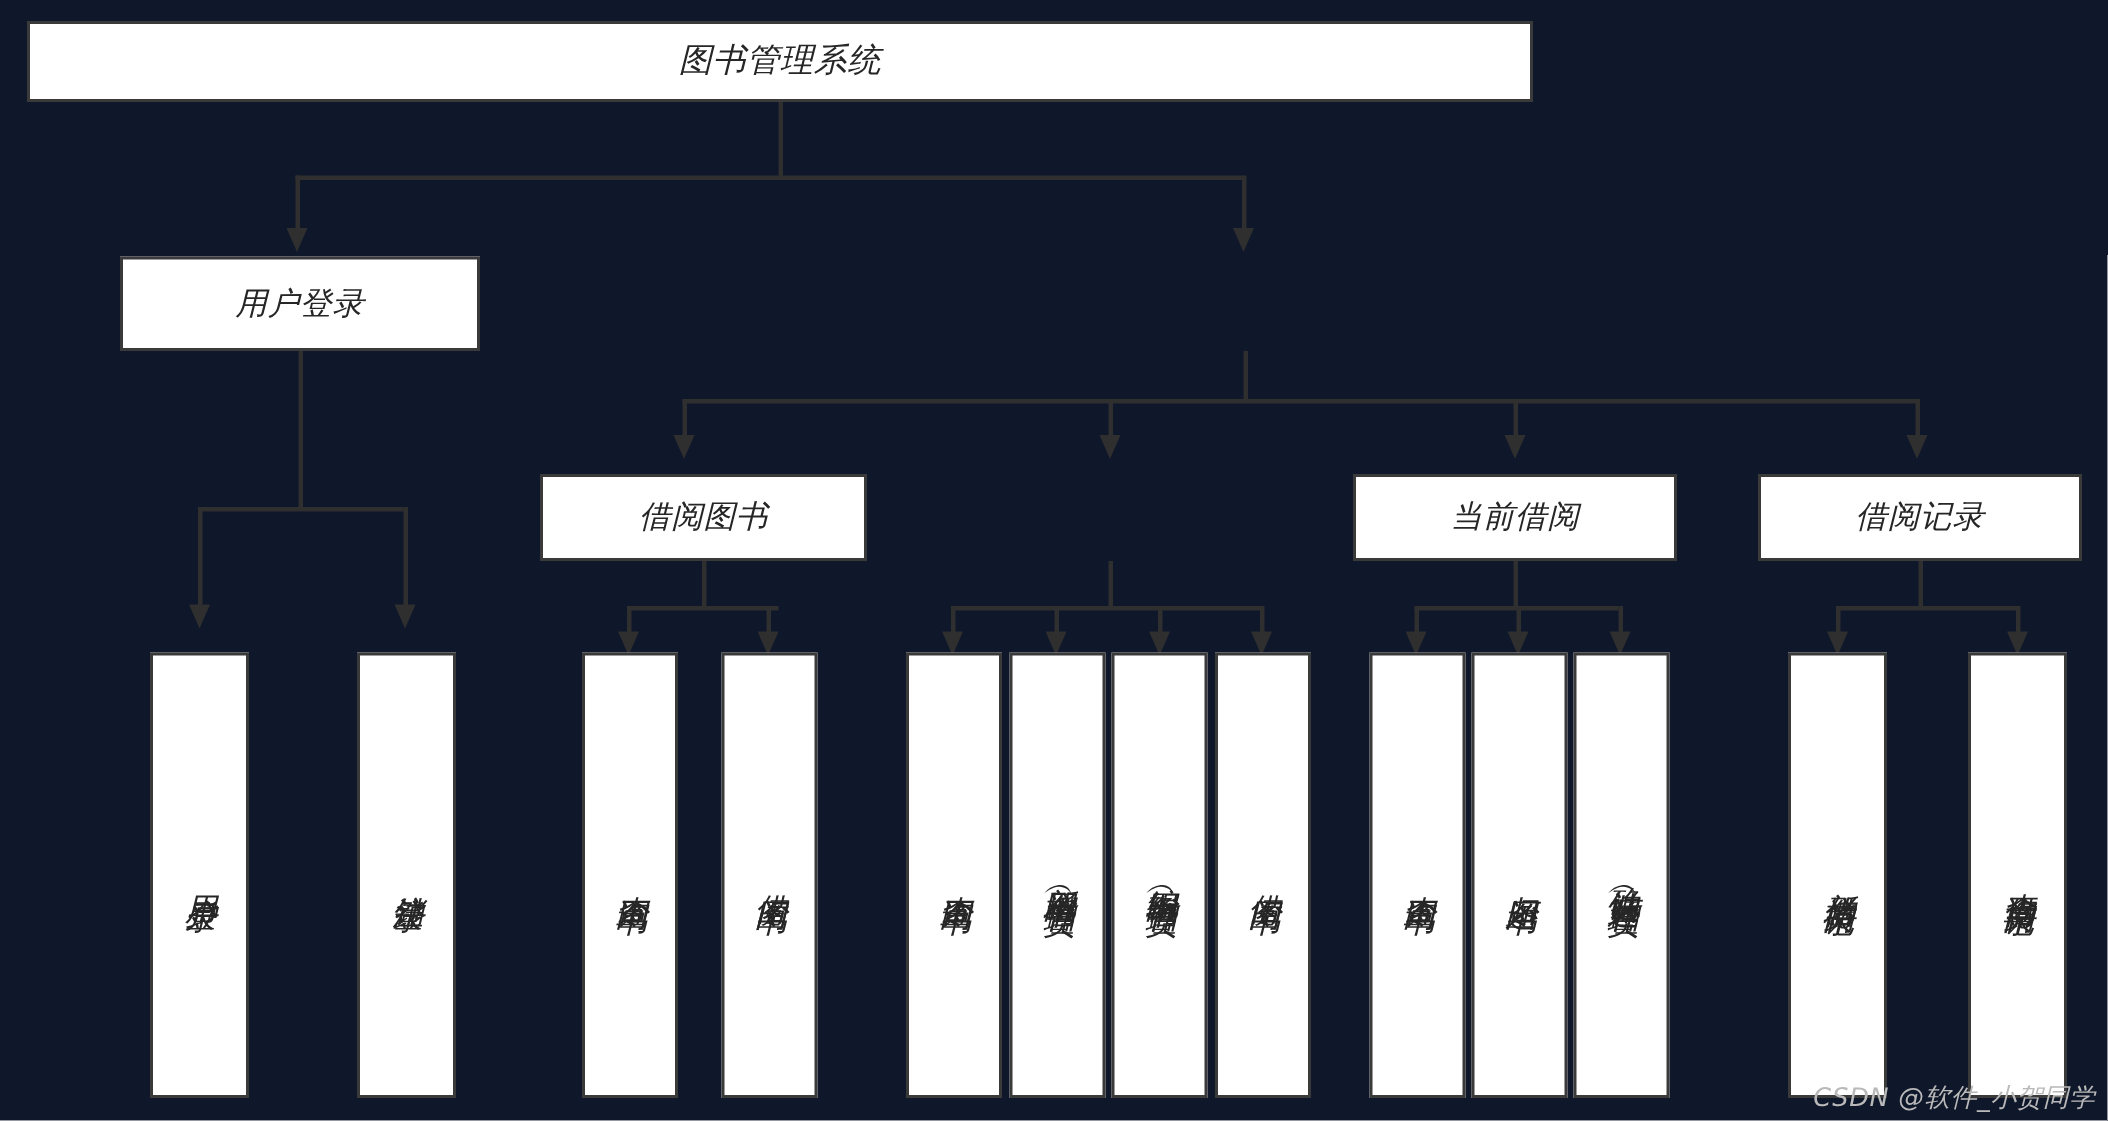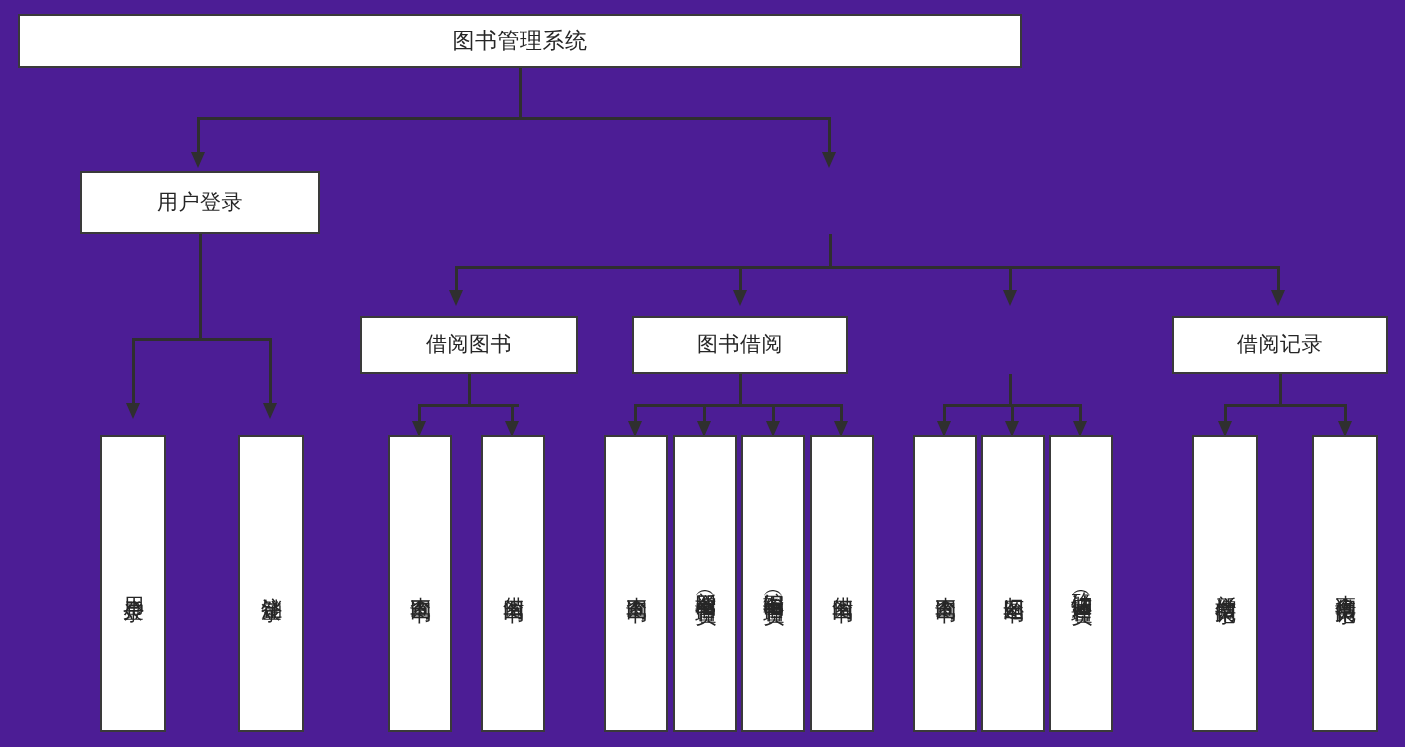--- a/index.html
+++ b/index.html
@@ -4,23 +4,24 @@
 <style>
   html, body {
     margin: 0;
     padding: 0;
     background: #ffffff;
   }
   #canvas {
     position: relative;
     width: 1405px;
     height: 747px;
-    background: #4c1d95;
+    background: #0f172a;
     font-family: "DejaVu Sans", "Liberation Sans", sans-serif;
     overflow: hidden;
+    font-style: italic;
   }
   .node {
     position: absolute;
     box-sizing: border-box;
     border: 2.5px solid #3a3a3a;
     background: #ffffff;
     display: flex;
     align-items: center;
     justify-content: center;
     color: #262626;
@@ -106,22 +107,22 @@
   <div class="conn v" style="left:739px; top:266px; height:26px;"></div>
   <div class="arrow" style="left:733px; top:290px;"></div>
   <div class="conn v" style="left:1009px; top:266px; height:26px;"></div>
   <div class="arrow" style="left:1003px; top:290px;"></div>
   <div class="conn v" style="left:1277px; top:266px; height:26px;"></div>
   <div class="arrow" style="left:1271px; top:290px;"></div>
 
   <div class="node horiz" style="left:360px; top:316px; width:218px; height:58px;">
     <span>借阅图书</span>
   </div>
-  <div class="node horiz" style="left:632px; top:316px; width:216px; height:58px;">
-    <span>图书借阅</span>
+  <div class="node horiz" style="left:902px; top:316px; width:216px; height:58px;">
+    <span>当前借阅</span>
   </div>
   <div class="node horiz" style="left:1172px; top:316px; width:216px; height:58px;">
     <span>借阅记录</span>
   </div>
 
   <div class="conn v" style="left:468px; top:374px; height:32px;"></div>
   <div class="conn h" style="left:418px; top:404px; width:101px;"></div>
   <div class="conn v" style="left:418px; top:404px; height:20px;"></div>
   <div class="arrow" style="left:412px; top:421px;"></div>
   <div class="conn v" style="left:511px; top:404px; height:20px;"></div>
@@ -191,14 +192,15 @@
     <span>确认归还（管理员）</span>
   </div>
 
   <div class="node vert" style="left:1192px; top:435px; width:66px; height:297px;">
     <span>新增借阅记录</span>
   </div>
   <div class="node vert" style="left:1312px; top:435px; width:66px; height:297px;">
     <span>查询借阅记录</span>
   </div>
 
+  <div class="watermark">CSDN @软件_小贺同学</div>
 
 </div>
 
 </body></html>

